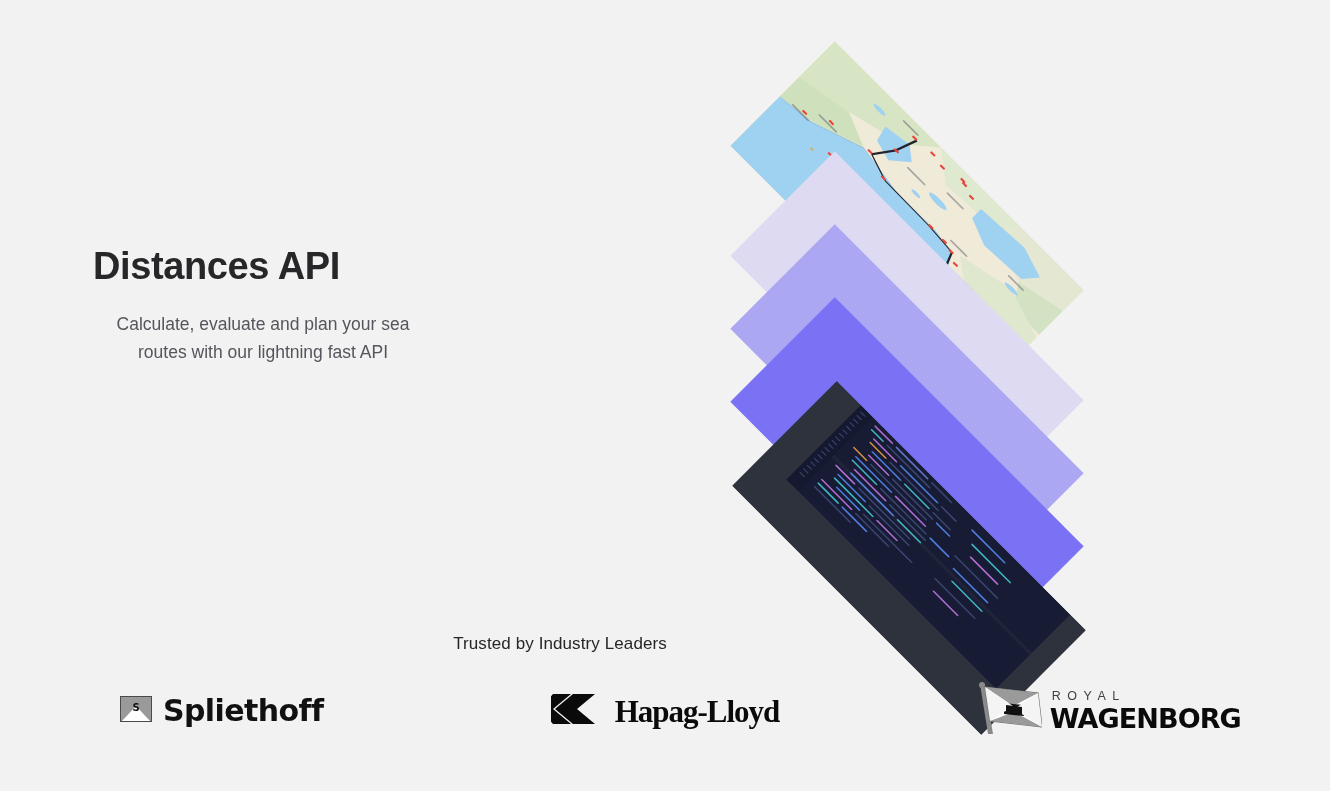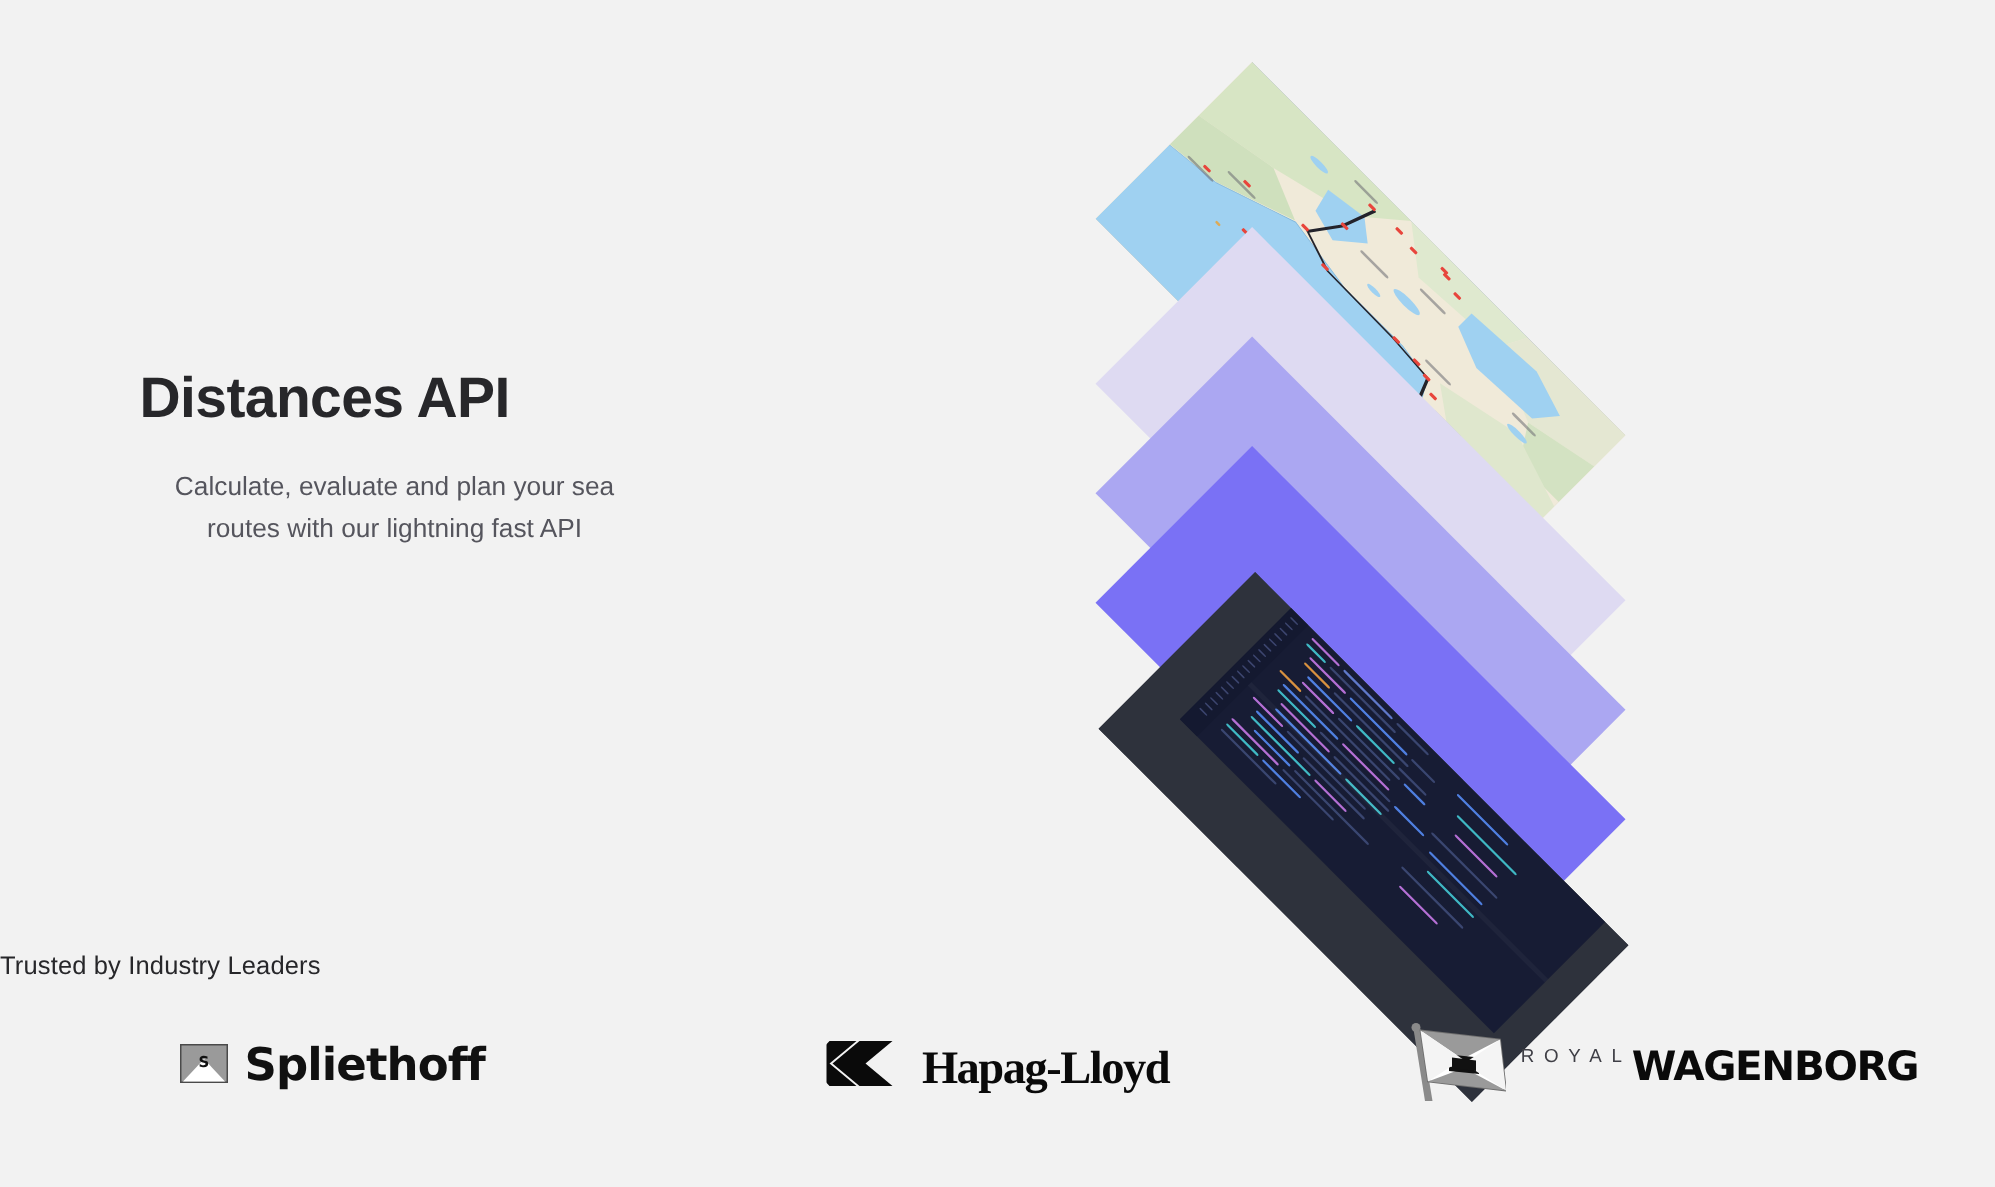--- a/index.html
+++ b/index.html
@@ -96,20 +96,21 @@
     background: #2e323c;
   }
   .code-svg { display: block; width: 352px; height: 352px; }
 
   
   .trusted {
     position: absolute;
     left: 0;
     top: 634px;
     width: 1120px;
+    text-align: center;
   }
   .trusted-label {
     font-size: 17px;
     color: #27272a;
     font-weight: 500;
     margin: 0;
     letter-spacing: 0.1px;
   }
 
   .logo-row {
@@ -146,21 +147,21 @@
     font-family: Liberation Serif, serif;
     font-size: 31px;
     font-weight: 700;
     color: #0a0a0a;
     letter-spacing: -1.0px;
     line-height: 1;
   }
 
   
   .wagenborg { display: flex; align-items: center; gap: 8px; }
-  .wagenborg .words { display: flex; flex-direction: row; line-height: 1; }
+  .wagenborg .words { display: flex; flex-direction: column; line-height: 1; }
   .wagenborg .royal {
     font-family: "Liberation Sans", sans-serif;
     font-size: 12.5px;
     font-weight: 400;
     letter-spacing: 6.5px;
     color: #3f3f46;
     margin-bottom: 2px;
     padding-left: 2px;
   }
   .wagenborg .main {

